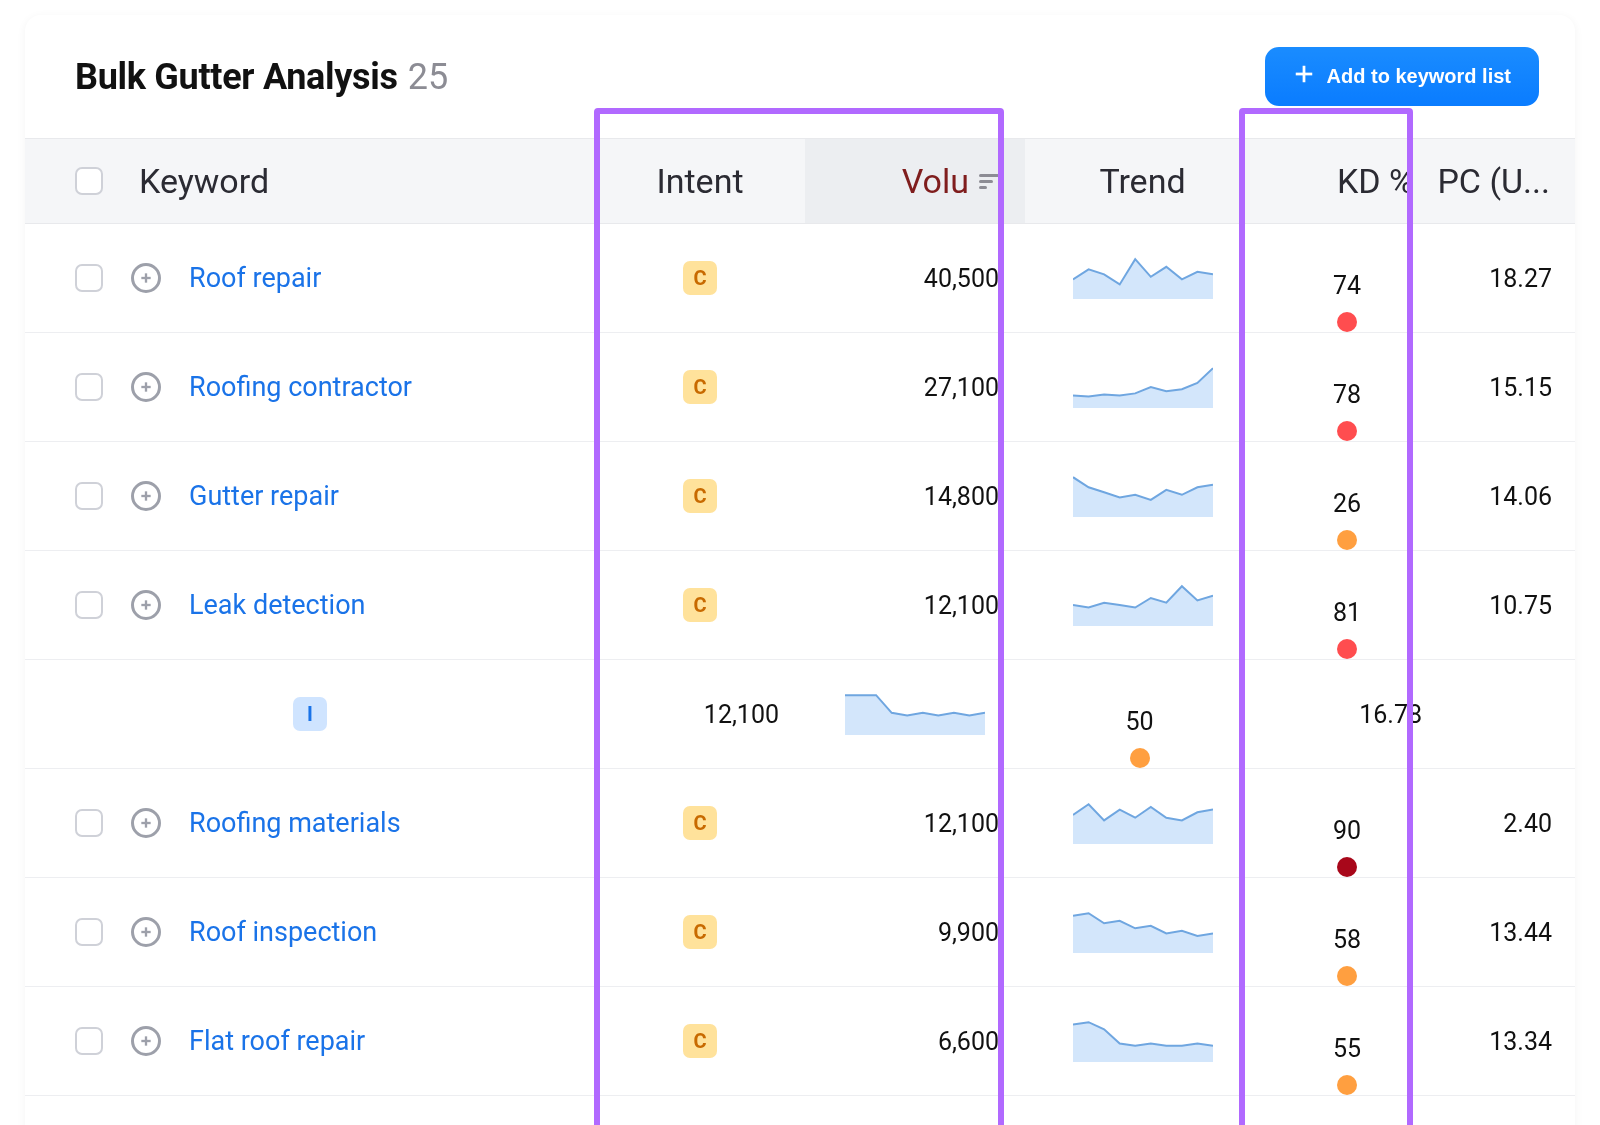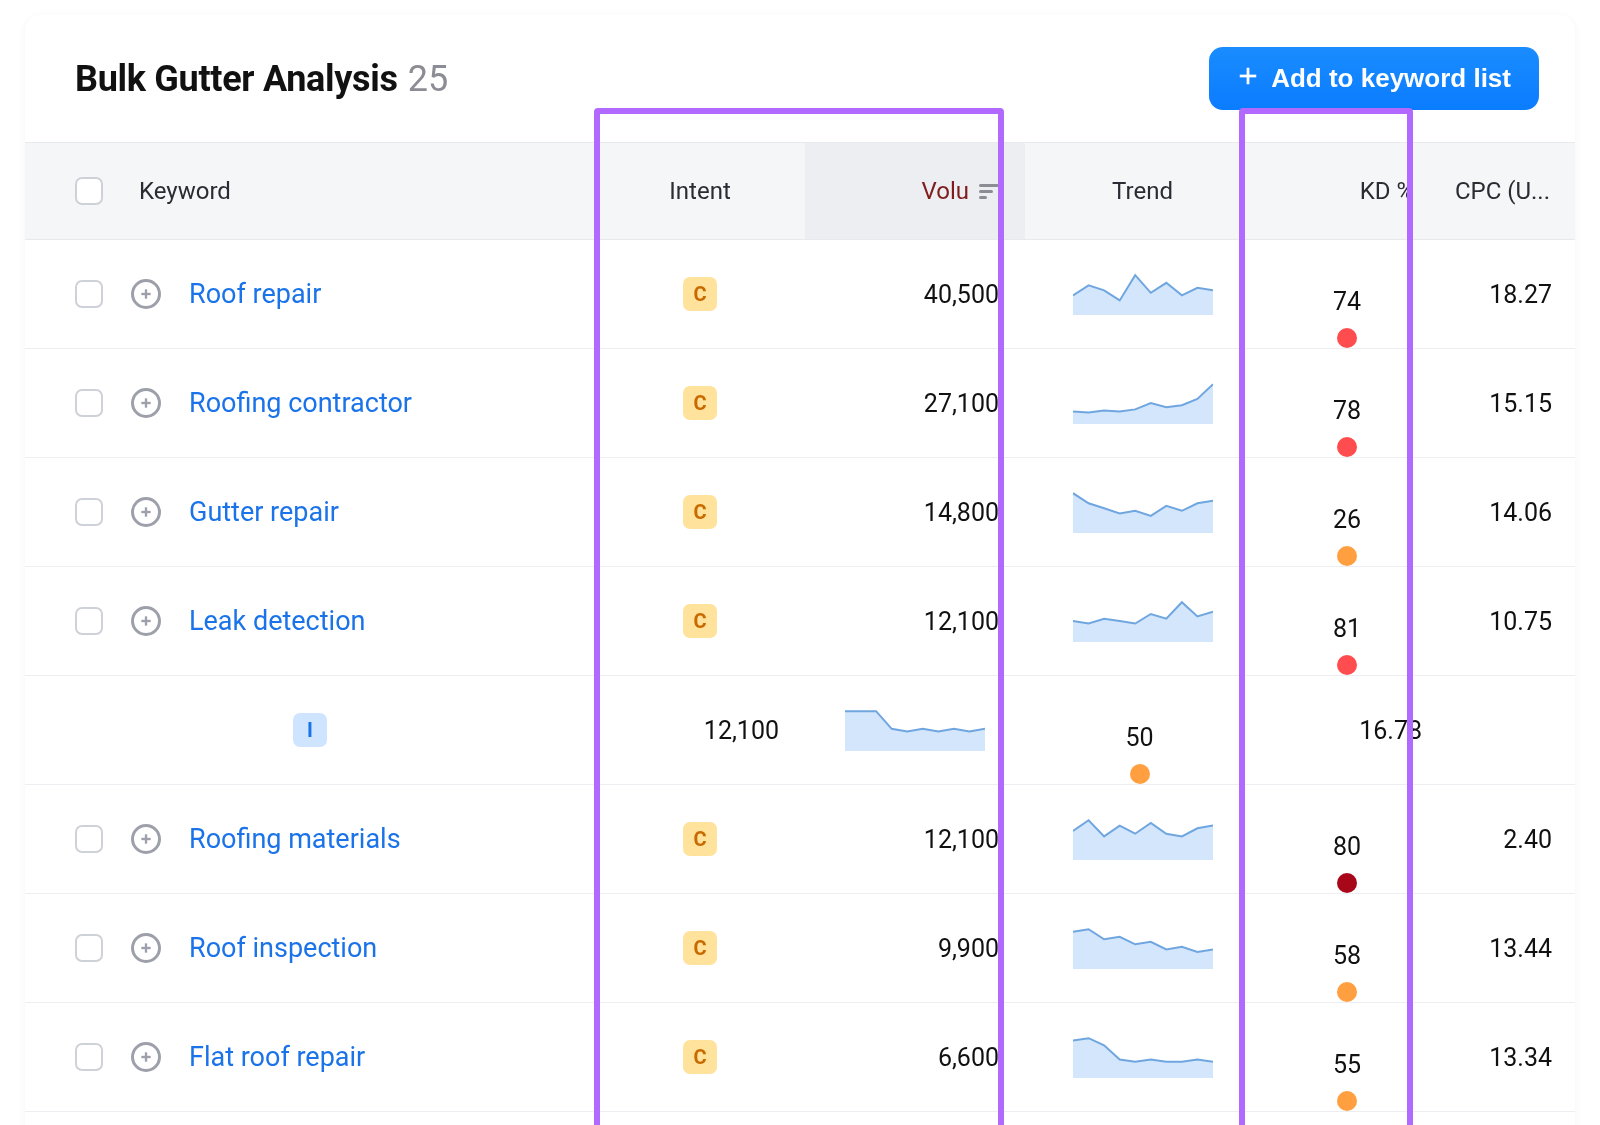--- a/index.html
+++ b/index.html
@@ -22,34 +22,34 @@
     align-items: center;
     justify-content: space-between;
     padding: 32px 36px 32px 50px;
   }
   .title-wrap { display: flex; align-items: baseline; gap: 10px; }
   .title { font-size: 36px; font-weight: 700; color: #111; letter-spacing: -0.3px;}
   .title-count { font-size: 36px; font-weight: 400; color: #8c8c94; }
   .add-btn {
     display: inline-flex; align-items: center; gap: 12px;
     background: linear-gradient(180deg, #1a8cff 0%, #0a7cff 100%);
-    color: #fff; font-size: 26px; font-weight: 600;
+    color: #fff; font-size: 20px; font-weight: 600;
     padding: 16px 28px; border-radius: 14px; border: none; cursor: pointer;
   }
   .add-btn svg { width: 22px; height: 22px; }
   .thead {
     display: grid;
     grid-template-columns: 570px 210px 220px 235px 180px 130px;
     align-items: center;
-    height: 98px;
+    height: 86px;
     background: #f5f6f8;
     border-top: 1px solid #e8e9ec;
     border-bottom: 1px solid #e8e9ec;
     color: #2b2b33;
-    font-size: 24px;
+    font-size: 34px;
   }
   .th { display: flex; align-items: center; height: 100%; padding: 0 20px; }
   .th.keyword { padding-left: 50px; gap: 36px; }
   .th.intent { justify-content: center; }
   .th.volume { justify-content: flex-end; background: #eceef1; gap: 10px; padding-right: 26px;}
   .th.trend { justify-content: center; }
   .th.kd { justify-content: flex-end; padding-right: 26px; white-space: nowrap;}
   .th.cpc { justify-content: flex-end; white-space: nowrap; overflow: hidden; padding-left: 12px;}
   .volume-label { color:#7f1d1d; }
   .sort-icon { display:inline-flex; flex-direction:column; gap:3px; }
@@ -301,21 +301,21 @@
       <span class="intent-badge intent-C">C</span>
     </div>
     <div class="cell volume">12,100</div>
     <div class="cell trend">
       <svg class="spark" viewBox="0 0 140 42">
         <path class="area" d="M0.0,13.0 L15.6,2.2 L31.1,18.4 L46.7,7.6 L62.2,15.7 L77.8,4.9 L93.3,15.7 L108.9,18.4 L124.4,10.3 L140.0,7.6 L140,42 L0,42 Z"></path>
             <path class="line" d="M0.0,13.0 L15.6,2.2 L31.1,18.4 L46.7,7.6 L62.2,15.7 L77.8,4.9 L93.3,15.7 L108.9,18.4 L124.4,10.3 L140.0,7.6"></path>
       </svg>
     </div>
     <div class="cell kd">
-      <span>80</span>
+      <span>90</span>
       <span class="kd-dot kd-darkred"></span>
     </div>
     <div class="cell cpc">2.40</div>
   </div>
       <div class="row">
     <div class="cell keyword">
       <div class="checkbox"></div>
       <span class="expand-icon">
         <svg viewBox="0 0 24 24" stroke="currentColor" stroke-width="4" fill="none">
               <line x1="12" y1="4" x2="12" y2="20"></line>

